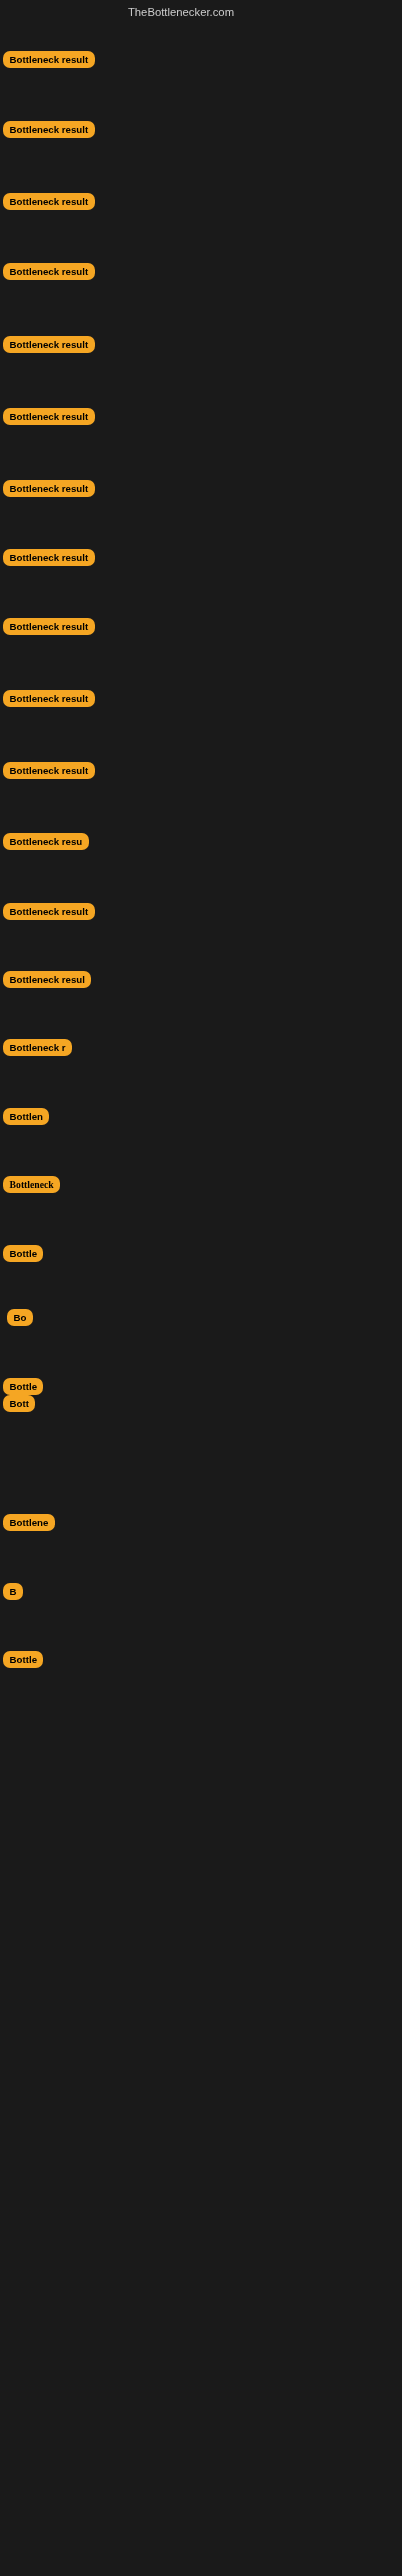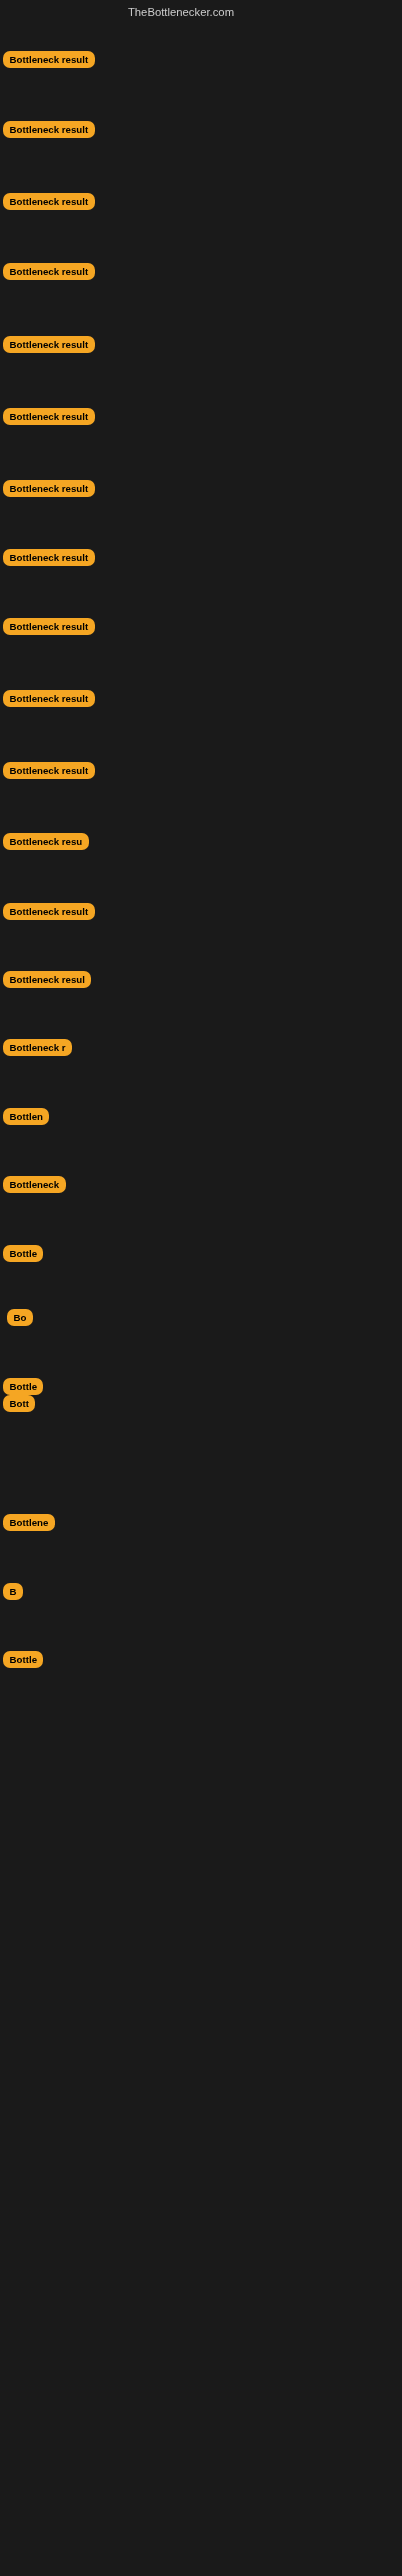--- a/index.html
+++ b/index.html
@@ -47,21 +47,21 @@
     <div style="position: absolute; top: 475px; left: 0px; padding: 4.8px 3.2px;"><span class="bottleneck-badge">Bottleneck result</span></div>
     <div style="position: absolute; top: 544px; left: 0px; padding: 4.8px 3.2px;"><span class="bottleneck-badge">Bottleneck result</span></div>
     <div style="position: absolute; top: 613px; left: 0px; padding: 4.8px 3.2px;"><span class="bottleneck-badge">Bottleneck result</span></div>
     <div style="position: absolute; top: 685px; left: 0px; padding: 4.8px 3.2px;"><span class="bottleneck-badge">Bottleneck result</span></div>
     <div style="position: absolute; top: 757px; left: 0px; padding: 4.8px 3.2px;"><span class="bottleneck-badge">Bottleneck result</span></div>
     <div style="position: absolute; top: 828px; left: 0px; padding: 4.8px 3.2px;"><span class="bottleneck-badge">Bottleneck resu</span></div>
     <div style="position: absolute; top: 898px; left: 0px; padding: 4.8px 3.2px;"><span class="bottleneck-badge">Bottleneck result</span></div>
     <div style="position: absolute; top: 966px; left: 0px; padding: 4.8px 3.2px; text-align: right;"><span class="bottleneck-badge">Bottleneck resul</span></div>
     <div style="position: absolute; top: 1034px; left: 0px; padding: 4.8px 3.2px;"><span class="bottleneck-badge">Bottleneck r</span></div>
     <div style="position: absolute; top: 1103px; left: 0px; padding: 4.8px 3.2px;"><span class="bottleneck-badge">Bottlen</span></div>
-    <div style="position: absolute; top: 1171px; left: 0px; padding: 4.8px 3.2px;"><span class="bottleneck-badge">Bottleneck</span></div>
+    <div style="position: absolute; top: 1171px; left: 0px; padding: 4.8px 3.2px; font-family: Liberation Serif, serif;"><span class="bottleneck-badge">Bottleneck</span></div>
     <div style="position: absolute; top: 1240px; left: 0px; padding: 4.8px 3.2px;"><span class="bottleneck-badge">Bottle</span></div>
     <div style="position: absolute; top: 1304px; left: 4px; padding: 4.8px 3.2px;"><span class="bottleneck-badge">Bo</span></div>
     <div style="position: absolute; top: 1373px; left: 0px; padding: 4.8px 3.2px;"><span class="bottleneck-badge">Bottle</span></div>
     <div style="position: absolute; top: 1390px; left: 0px; padding: 4.8px 3.2px;"><span class="bottleneck-badge">Bott</span></div>
     <div style="position: absolute; top: 1509px; left: 0px; padding: 4.8px 3.2px;"><span class="bottleneck-badge">Bottlene</span></div>
     <div style="position: absolute; top: 1578px; left: 0px; padding: 4.8px 3.2px;"><span class="bottleneck-badge">B</span></div>
     <div style="position: absolute; top: 1646px; left: 0px; padding: 4.8px 3.2px;"><span class="bottleneck-badge">Bottle</span></div>
   </div>
 
 

